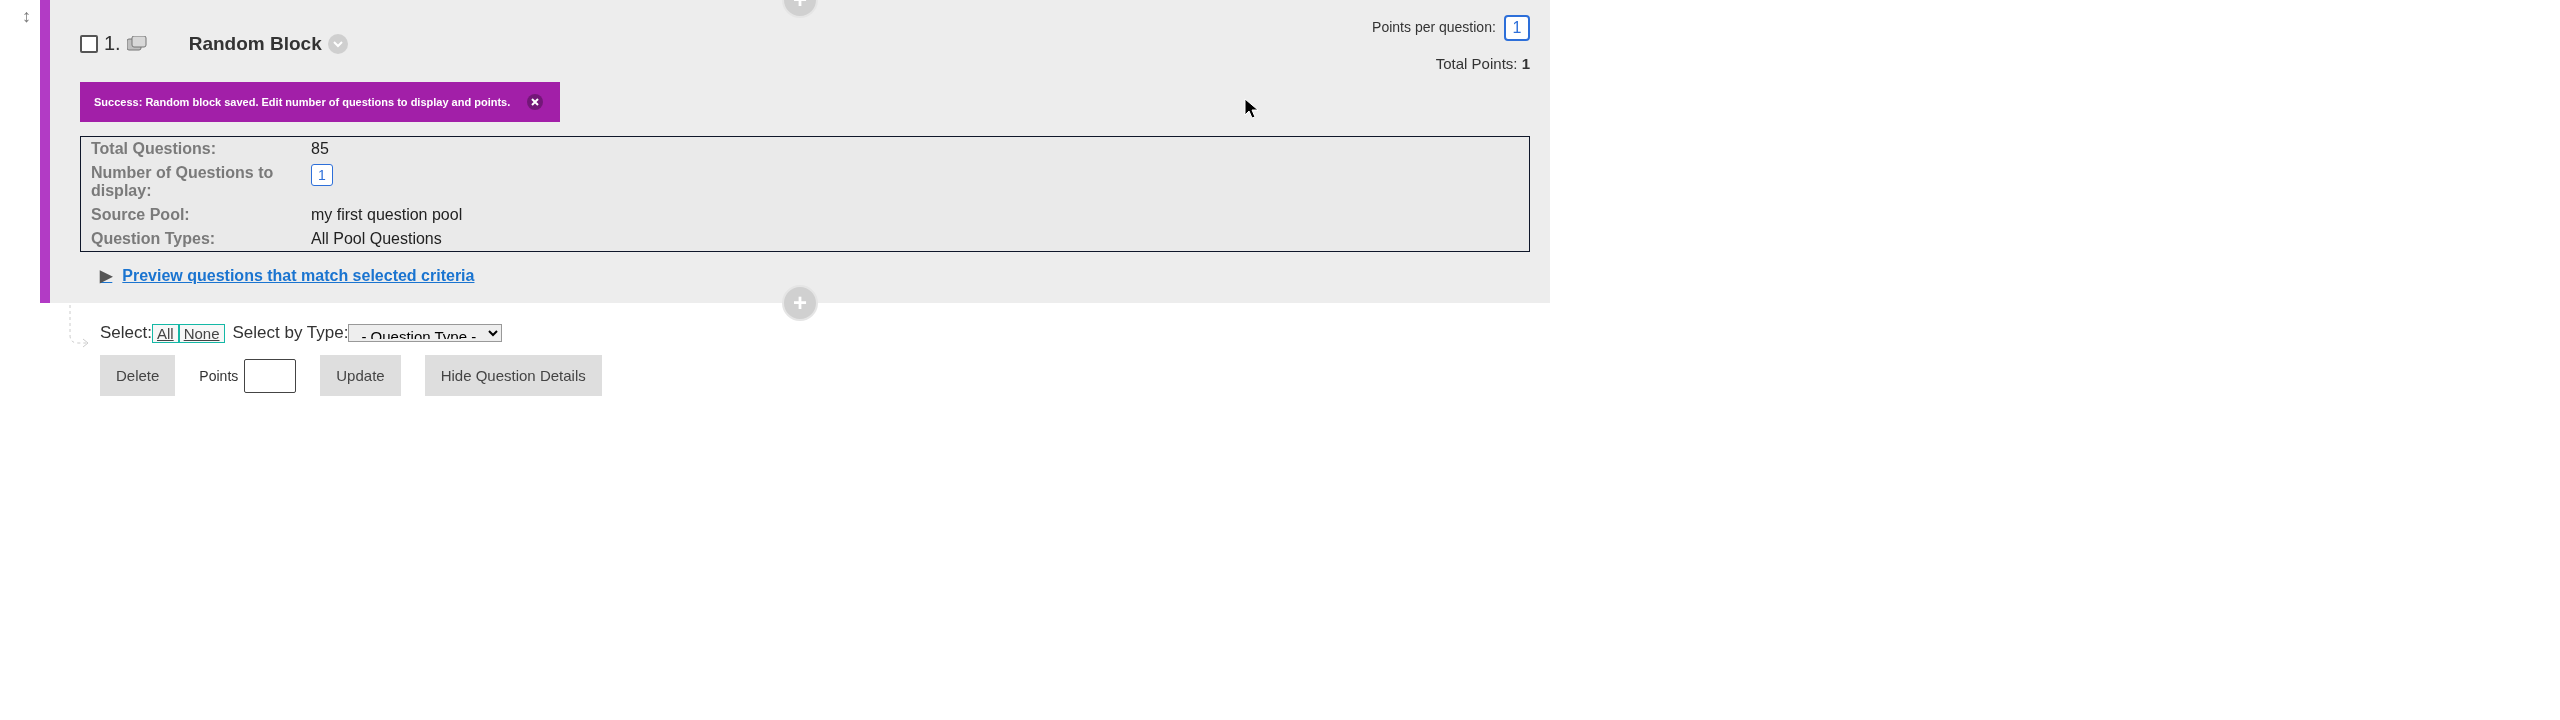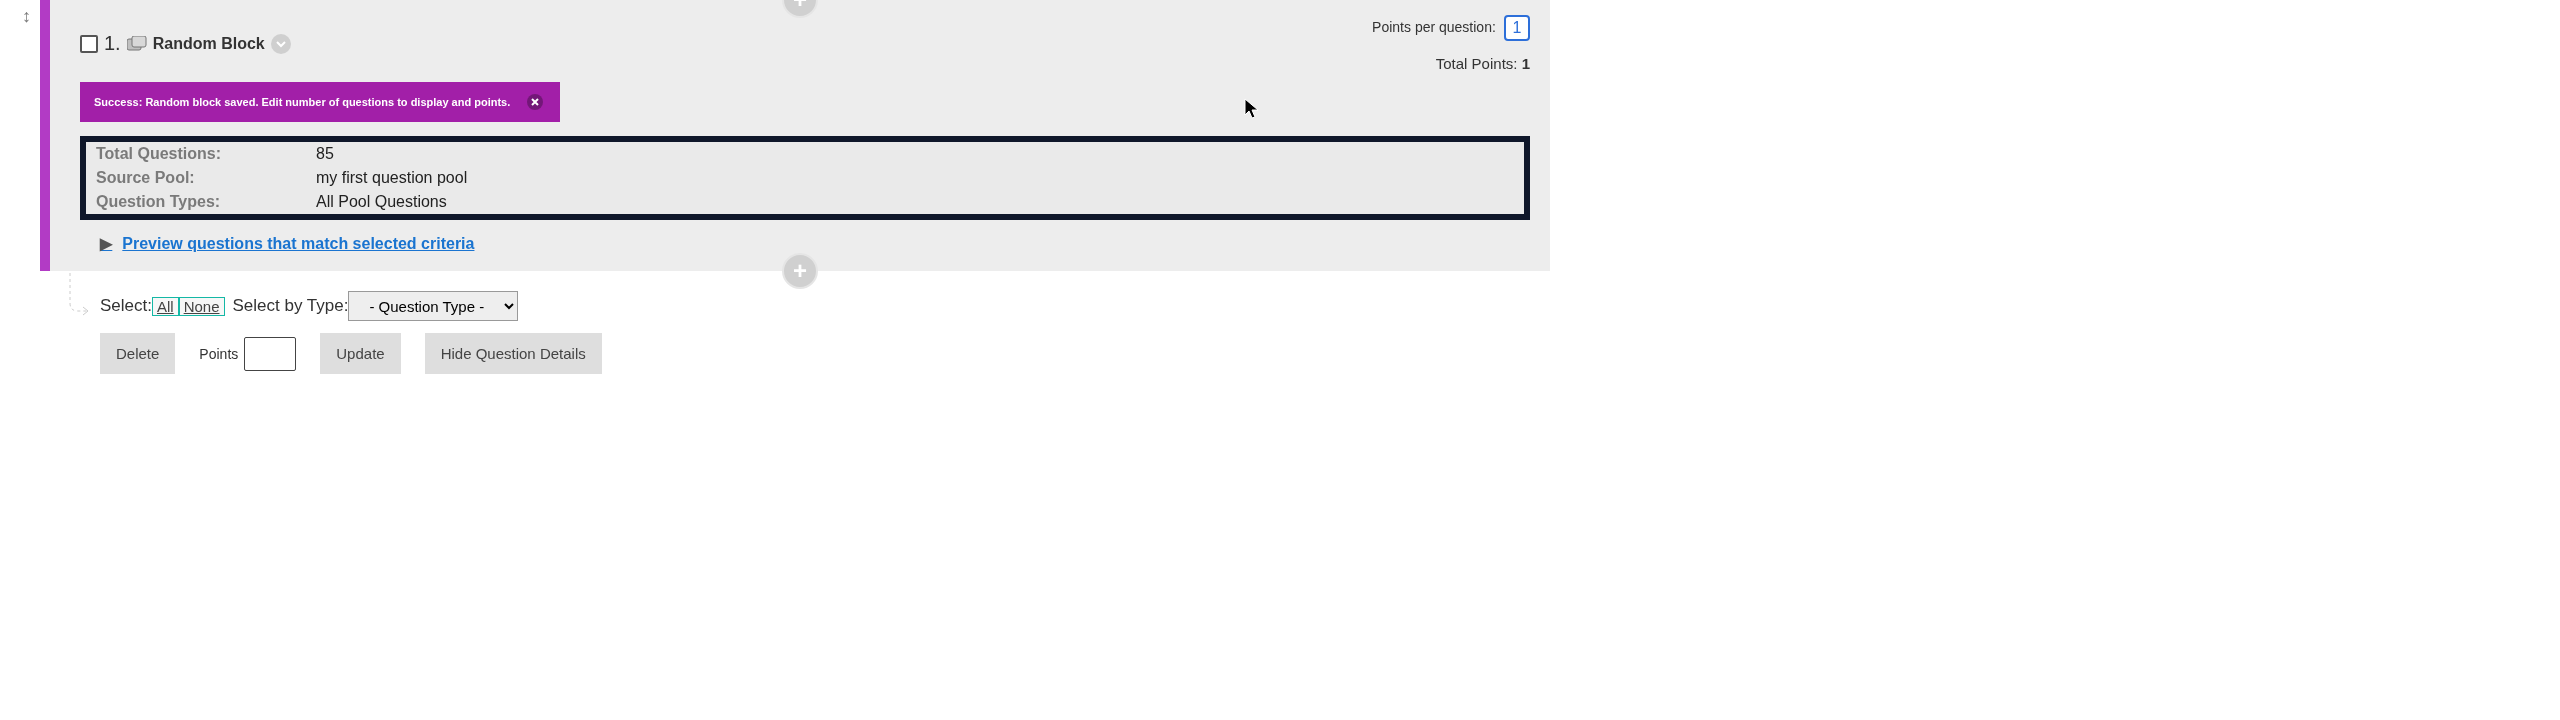--- a/index.html
+++ b/index.html
@@ -62,21 +62,21 @@
     margin-right: 6px;
     background: #fff;
   }
   .q-num { font-size: 20px; margin-right: 6px; }
   .block-icon {
     width: 20px; height: 16px;
     margin-right: 6px;
     position: relative;
   }
   .block-icon svg { display: block; }
-  .title { font-size: 16px; font-weight: 700; margin-right: 6px; }
+  .title { font-size: 19px; font-weight: 700; margin-right: 6px; margin-left: 36px; }
   .chevron-circle {
     width: 20px; height: 20px; border-radius: 50%; background: #cfcfcf;
     display: inline-flex; align-items: center; justify-content: center;
     color: #fff;
   }
   .chevron-circle svg { display: block; }
   .header-right { margin-left: auto; text-align: right; }
   .ppq-label { font-size: 14px; }
   .ppq-input {
     display: inline-block;
@@ -105,21 +105,21 @@
     margin-bottom: 14px;
   }
   .success-prefix { font-weight: 700; }
   .success-close {
     width: 22px; height: 22px; margin-left: 14px;
     border-radius: 50%;
     display: inline-flex; align-items: center; justify-content: center;
   }
   .success-close svg { display: block; }
   .info-table {
-    border: 6px solid #0f172a;
+    border: 1px solid #0f172a;
     background: #eaeaea;
     margin-bottom: 14px;
   }
   .info-row { display: flex; padding: 3px 10px; font-size: 16px; }
   .info-row + .info-row { }
   .info-label { width: 220px; color: #7a7a7a; font-weight: 600; flex-shrink: 0; }
   .info-val { color: #222; }
   .num-display-input {
     display: inline-block;
     width: 22px; height: 22px;
@@ -141,21 +141,21 @@
     position: absolute;
     left: 26px;
     top: 2px;
     color: #bbb;
   }
   .sel-row { display: flex; align-items: center; margin-bottom: 12px; font-size: 17px; }
   .sel-label { color: #333; }
   .linky { color: #444; text-decoration: underline; border: 1px solid #14b8a6; padding: 0 4px; background: #f7f7f7; font-size: 15px; }
   .sel-type-label { margin-left: 8px; }
   select.qt {
-    height: 30px; border: 1px solid #999; background: #eee; font-size: 15px; padding: 2px 16px;
+    height: 18px; border: 1px solid #999; background: #eee; font-size: 15px; padding: 2px 8px;
   }
   .act-row { display: flex; align-items: center; gap: 24px; }
   .btn-grey {
     background: #dedede; border: none; padding: 12px 16px; font-size: 15px; color: #444; cursor: pointer;
   }
   .points-group { display: flex; align-items: center; gap: 6px; }
   .points-label { font-size: 14px; }
   .points-input {
     width: 52px; height: 34px; border: 1px solid #444; border-radius: 2px; background: #fff;
   }
@@ -209,20 +209,26 @@
         </span>
       </div>
     </div>
 
     <div class="info-table">
       <div class="info-row">
         <div class="info-label">Total Questions:</div>
         <div class="info-val">85</div>
       </div>
       <div class="info-row">
+        <div class="info-label">Number of Questions to display:</div>
+        <div class="info-val">
+          <span class="num-display-input">1</span>
+        </div>
+      </div>
+      <div class="info-row">
         <div class="info-label">Source Pool:</div>
         <div class="info-val">my first question pool</div>
       </div>
       <div class="info-row">
         <div class="info-label">Question Types:</div>
         <div class="info-val">All Pool Questions</div>
       </div>
     </div>
 
     <div class="preview-row">

